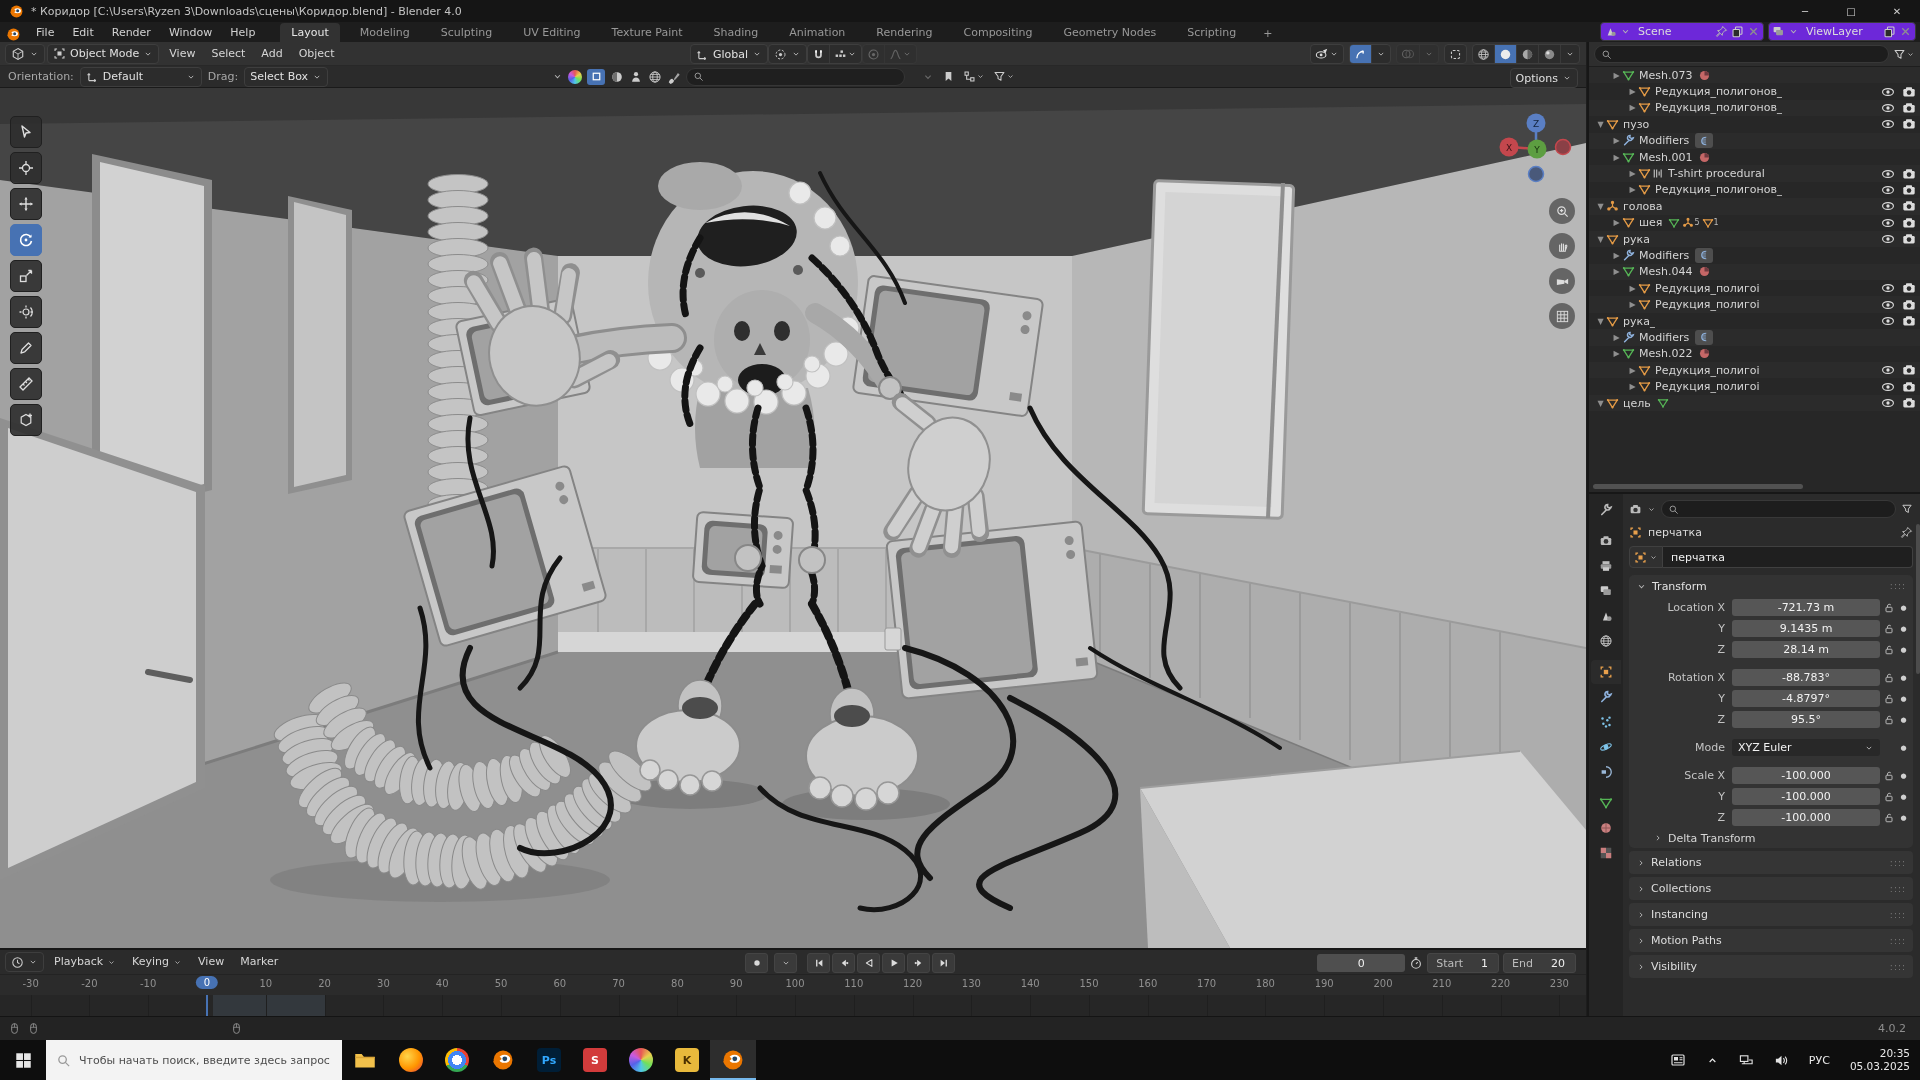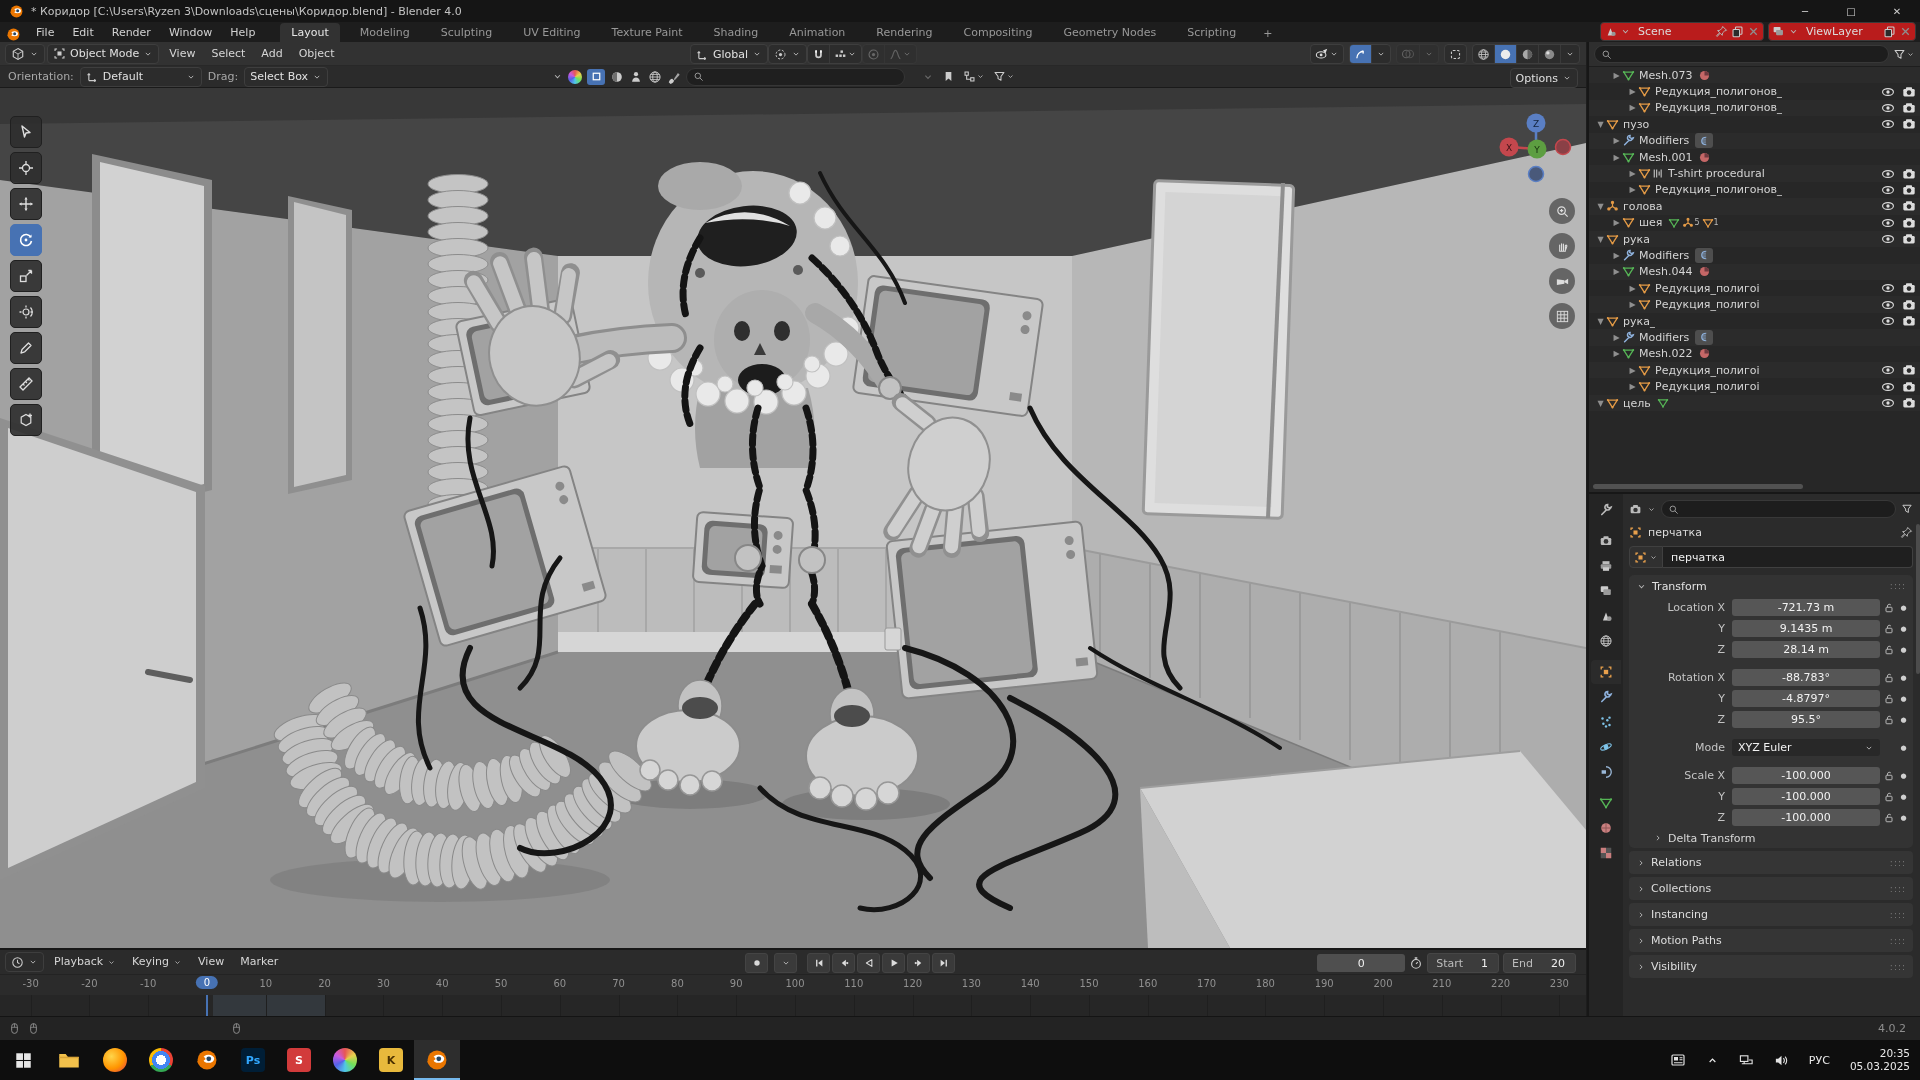--- a/index.html
+++ b/index.html
@@ -14,21 +14,21 @@
   #win-controls{position:absolute;right:0;top:0;height:22px;display:flex}
   .win-btn{width:46px;height:22px;display:flex;align-items:center;justify-content:center;color:#cfcfcf;font-size:10px}
   
   #topbar{position:absolute;left:0;top:22px;width:1920px;height:20px;background:#1d1d1d;display:flex;align-items:flex-end;box-sizing:border-box}
   .menu-item{padding:2px 9px;border-radius:3px;color:#d2d2d2;line-height:14px}
   #ws-tabs{display:flex;align-items:flex-end;margin-left:16px;height:20px}
   .ws-tab{padding:2px 11px;margin-right:9px;color:#989898;border-radius:4px 4px 0 0;line-height:15px;white-space:nowrap}
   .ws-tab.active{background:#323232;color:#e6e6e6}
   .ws-add{color:#989898;padding:2px 7px}
   #topbar-right{margin-left:auto;display:flex;gap:4px;padding:0 4px 1px 0}
-  .id-block{display:flex;align-items:center;background:#b91c1c;border:1px solid #3a3a3a;border-radius:4px;height:17px;padding:0 3px;gap:3px}
+  .id-block{display:flex;align-items:center;background:#6d28d9;border:1px solid #3a3a3a;border-radius:4px;height:17px;padding:0 3px;gap:3px}
   .id-block .lbl{color:#dcdcdc;padding:0 4px;min-width:70px}
   
   #vp-header{position:absolute;left:0;top:42px;width:1586px;height:24px;background:#323232;display:flex;align-items:center;gap:2px;padding-left:5px;box-sizing:border-box;border-bottom:1px solid #282828}
   .hdr-btn{display:flex;align-items:center;gap:4px;background:#2c2c2c;border:1px solid #3e3e3e;border-radius:4px;height:18px;padding:0 5px;color:#e0e0e0;white-space:nowrap}
   .hdr-menu{padding:0 8px;color:#d6d6d6;border-radius:3px;line-height:20px}
   .seg{display:flex;background:#2c2c2c;border:1px solid #3e3e3e;border-radius:4px;height:18px;overflow:hidden}
   .seg .cell{display:flex;align-items:center;padding:0 4px;border-right:1px solid #3a3a3a}
   .seg .cell:last-child{border-right:none}
   .cell.on{background:#4772b3}
   .dim{opacity:.45}
@@ -2118,20 +2118,29 @@
         <svg viewBox="0 0 16 16" width="17" height="17">
           <g fill="#e8e8e8">
             <rect x="1.2" y="1.2" width="6.3" height="6.3"></rect>
             <rect x="8.5" y="1.2" width="6.3" height="6.3"></rect>
             <rect x="1.2" y="8.5" width="6.3" height="6.3"></rect>
             <rect x="8.5" y="8.5" width="6.3" height="6.3"></rect>
           </g>
         </svg>
       </span>
     </div>
+  <div id="tb-search">
+    <span class="ic" id="tb-search-ic">
+        <svg viewBox="0 0 16 16" width="15" height="15">
+          <circle cx="7" cy="7" r="4" stroke="#9a9a9a" fill="none" stroke-width="1.4"></circle>
+          <path d="M10 10l4 4" stroke="#9a9a9a" stroke-width="1.4"></path>
+        </svg>
+      </span>
+    <span>Чтобы начать поиск, введите здесь запрос</span>
+  </div>
   <div id="tb-apps" class="flex">
       <div class="tb-app">
         <svg viewBox="0 0 16 16" width="24" height="24">
           <path d="M1.5 4h4.3l1.5 2h7.2v7H1.5z" fill="#f2c14b"></path>
           <path d="M1.5 6.3h13" stroke="#d9a437" stroke-width="1"></path>
         </svg>
       </div>
       <div class="tb-app">
         <span class="app-sq" style="border-radius:50%;background:radial-gradient(circle at 35% 35%,#ffd54a,#ff9500 55%,#e3364e)"></span>
       </div>

